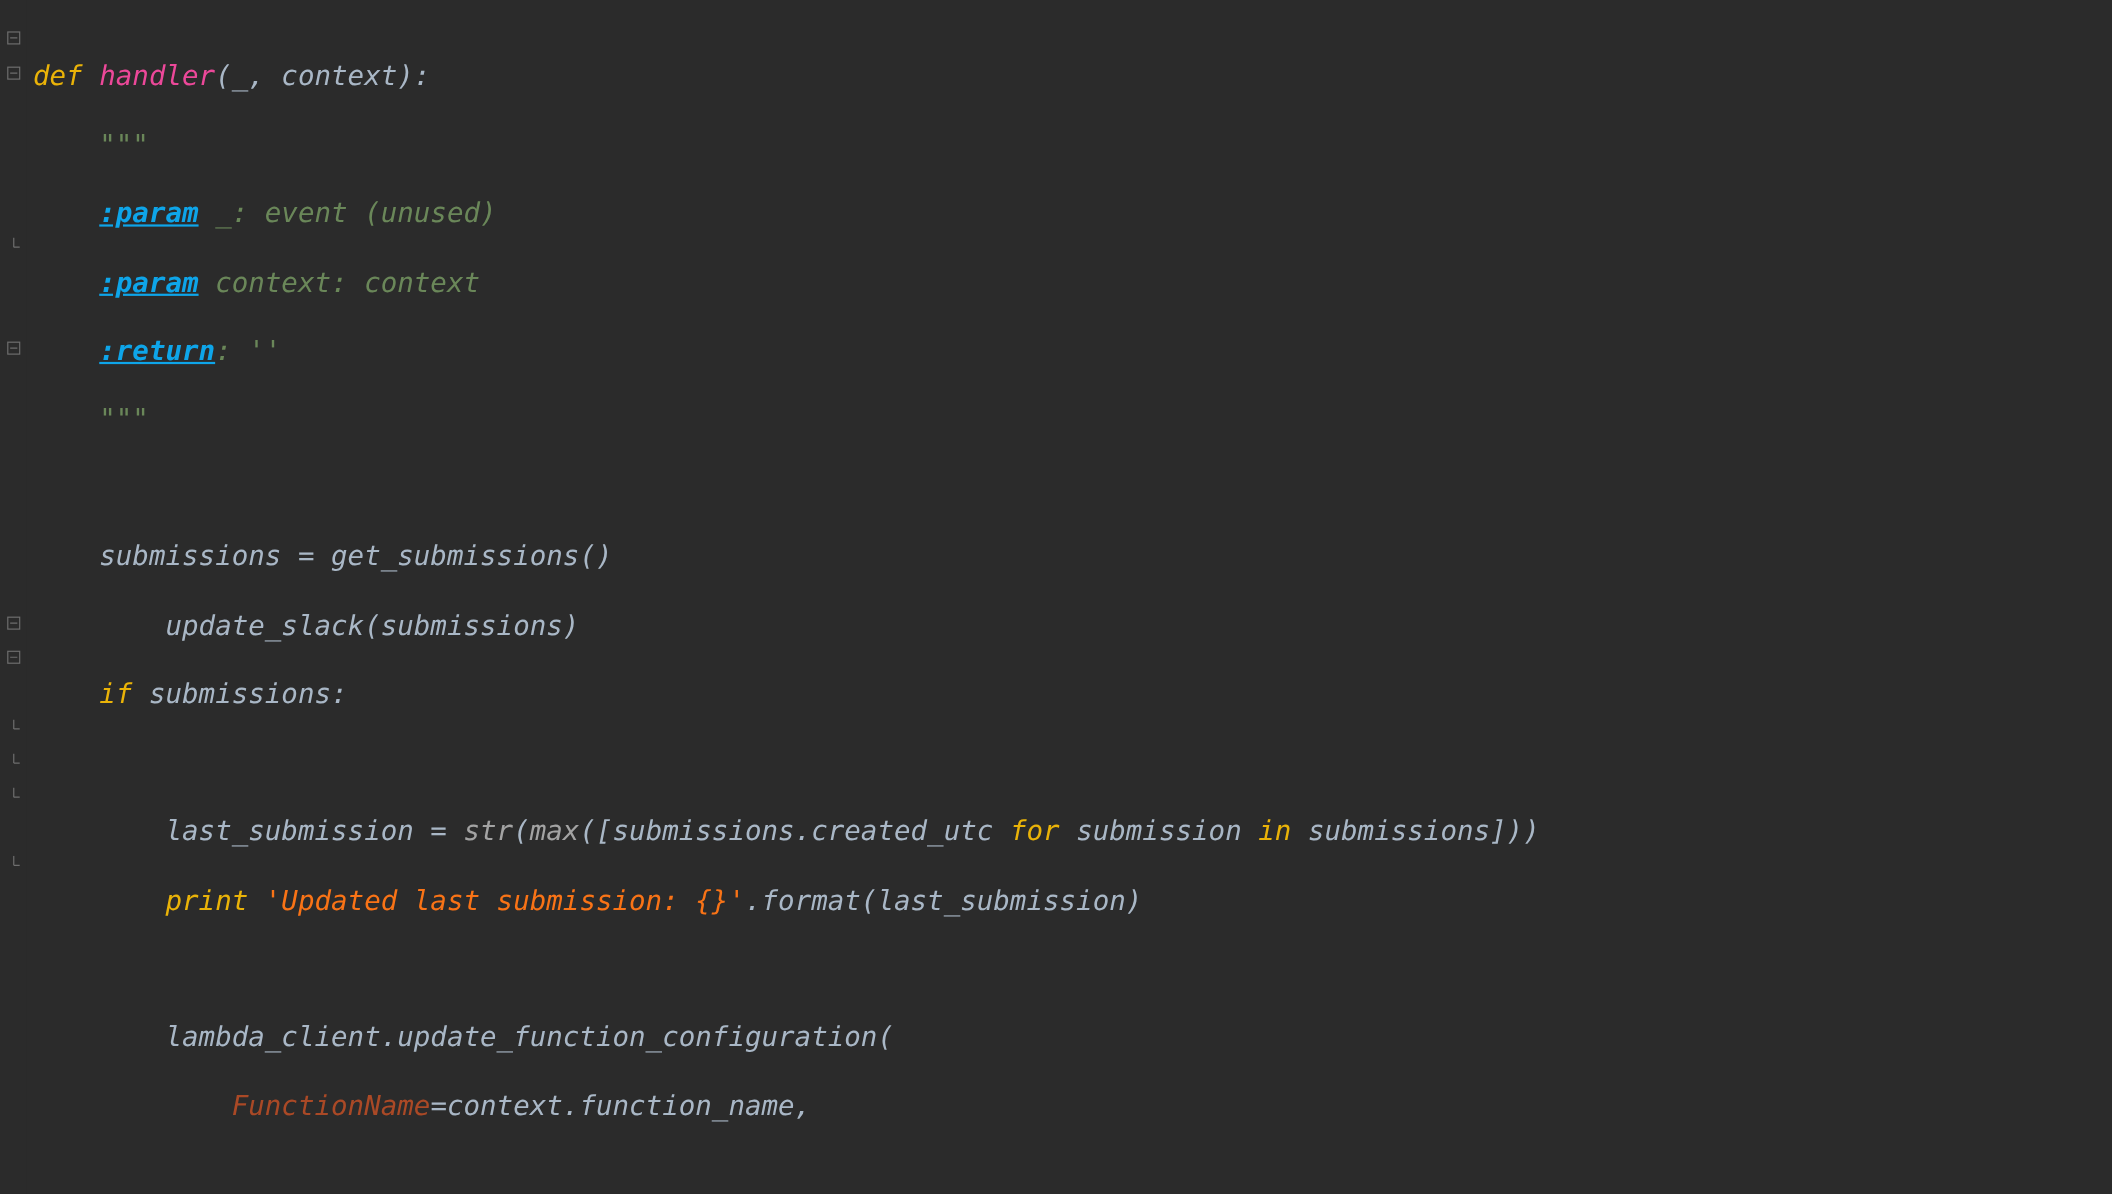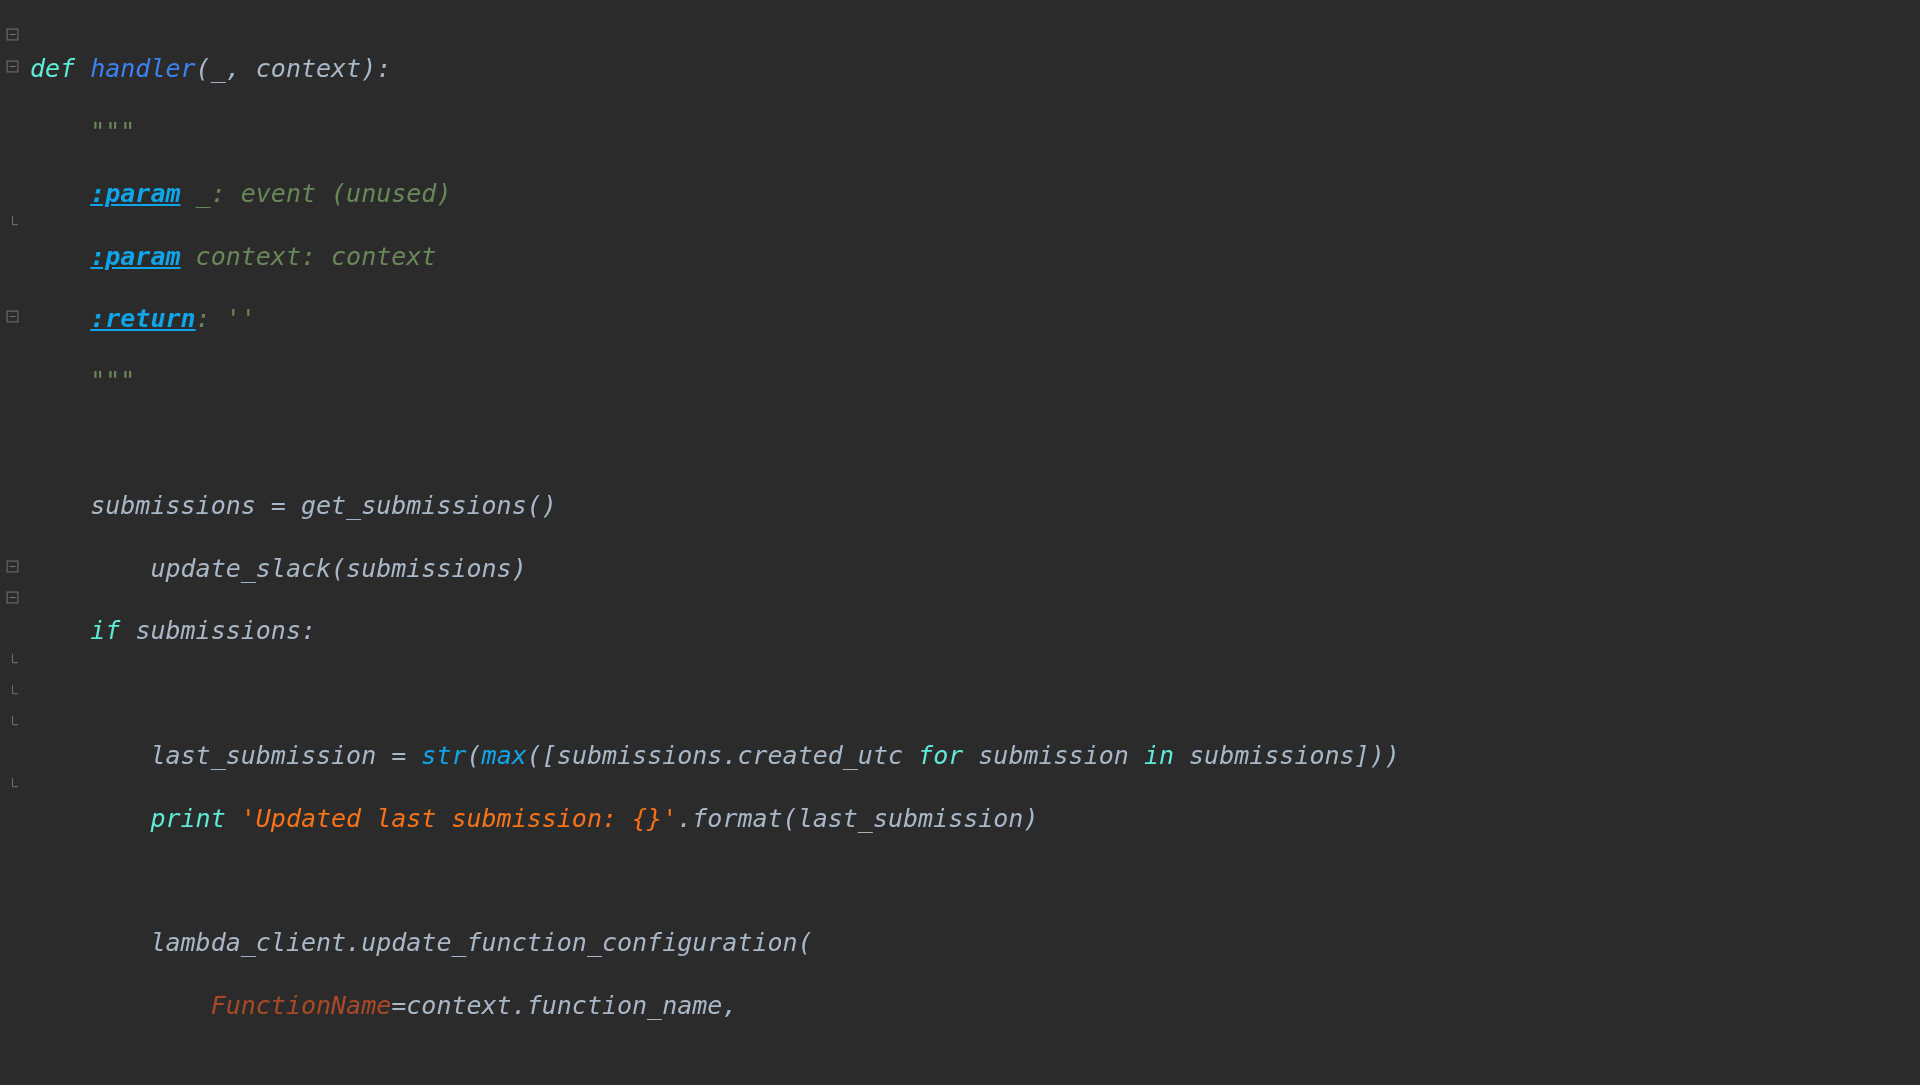--- a/index.html
+++ b/index.html
@@ -39,26 +39,26 @@
     }
     .fold svg {
       width: 13px;
       height: 13px;
     }
     .code {
       padding-left: 30px;
       padding-top: 22px;
       white-space: pre;
     }
-    .kw { color: #5eead4; }
-    .fn { color: #3b82f6; }
+    .kw { color: #eab308; }
+    .fn { color: #ec4899; }
     .str { color: #f97316; }
     .dc { color: #6a8759; font-style: italic; }
     .dc-tag { color: #0ea5e9; font-style: italic; text-decoration: underline; font-weight: bold; }
-    .bi { color: #0ea5e9; }
+    .bi { color: #a3a3a3; }
     .kwarg { color: #aa4926; }
     .id { color: #a9b7c6; text-align: center; }
     .line {
       height: 31.2px;
       position: relative;
     }
   </style>
 </head>
 <body>
 

